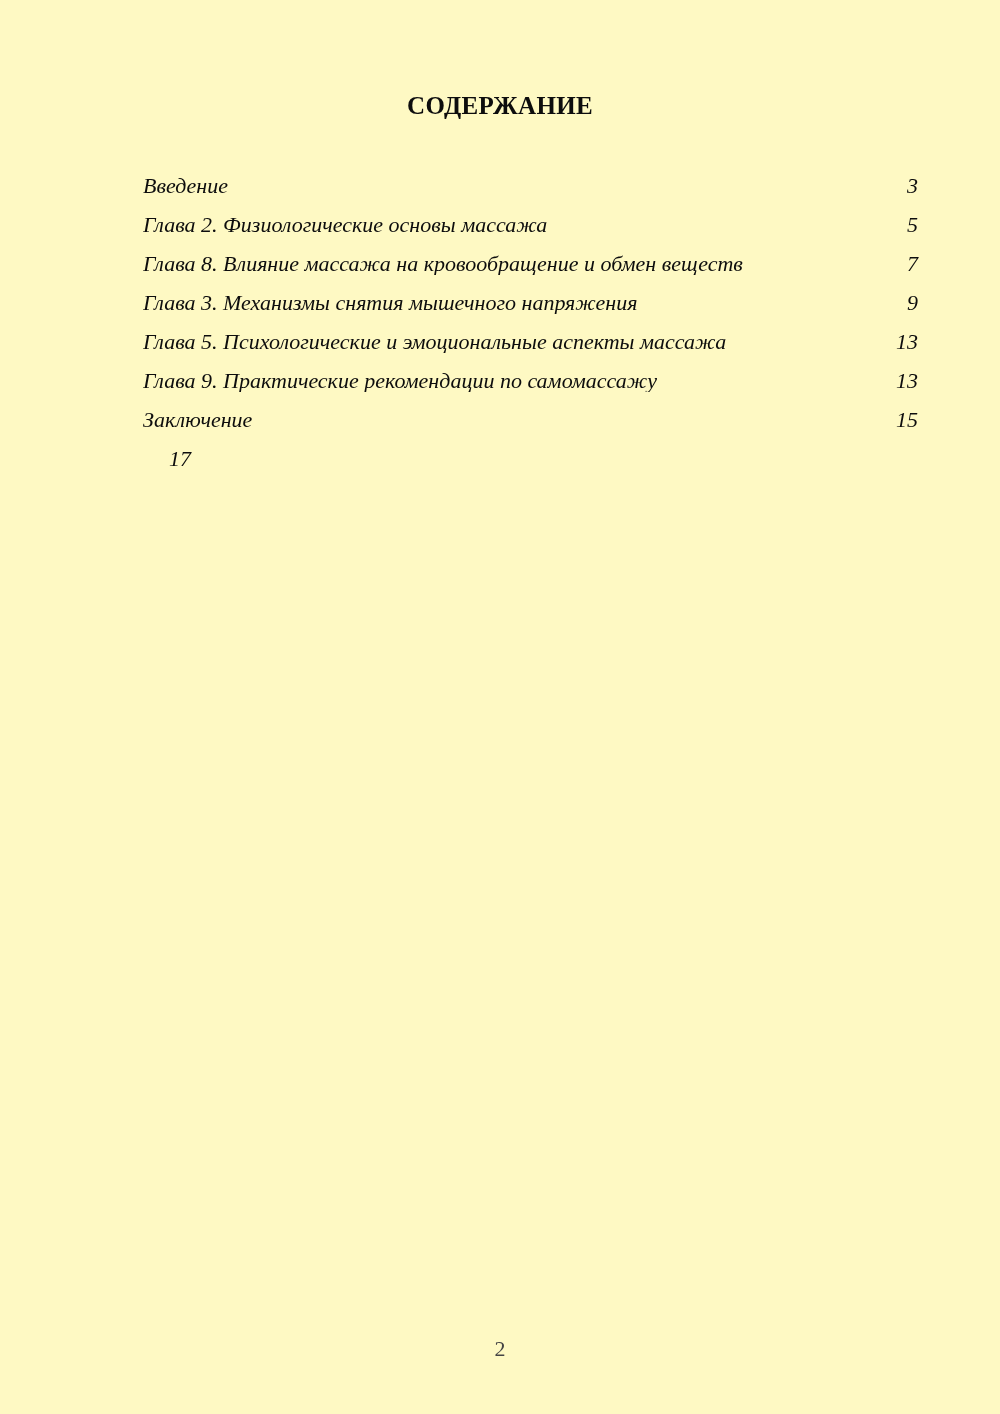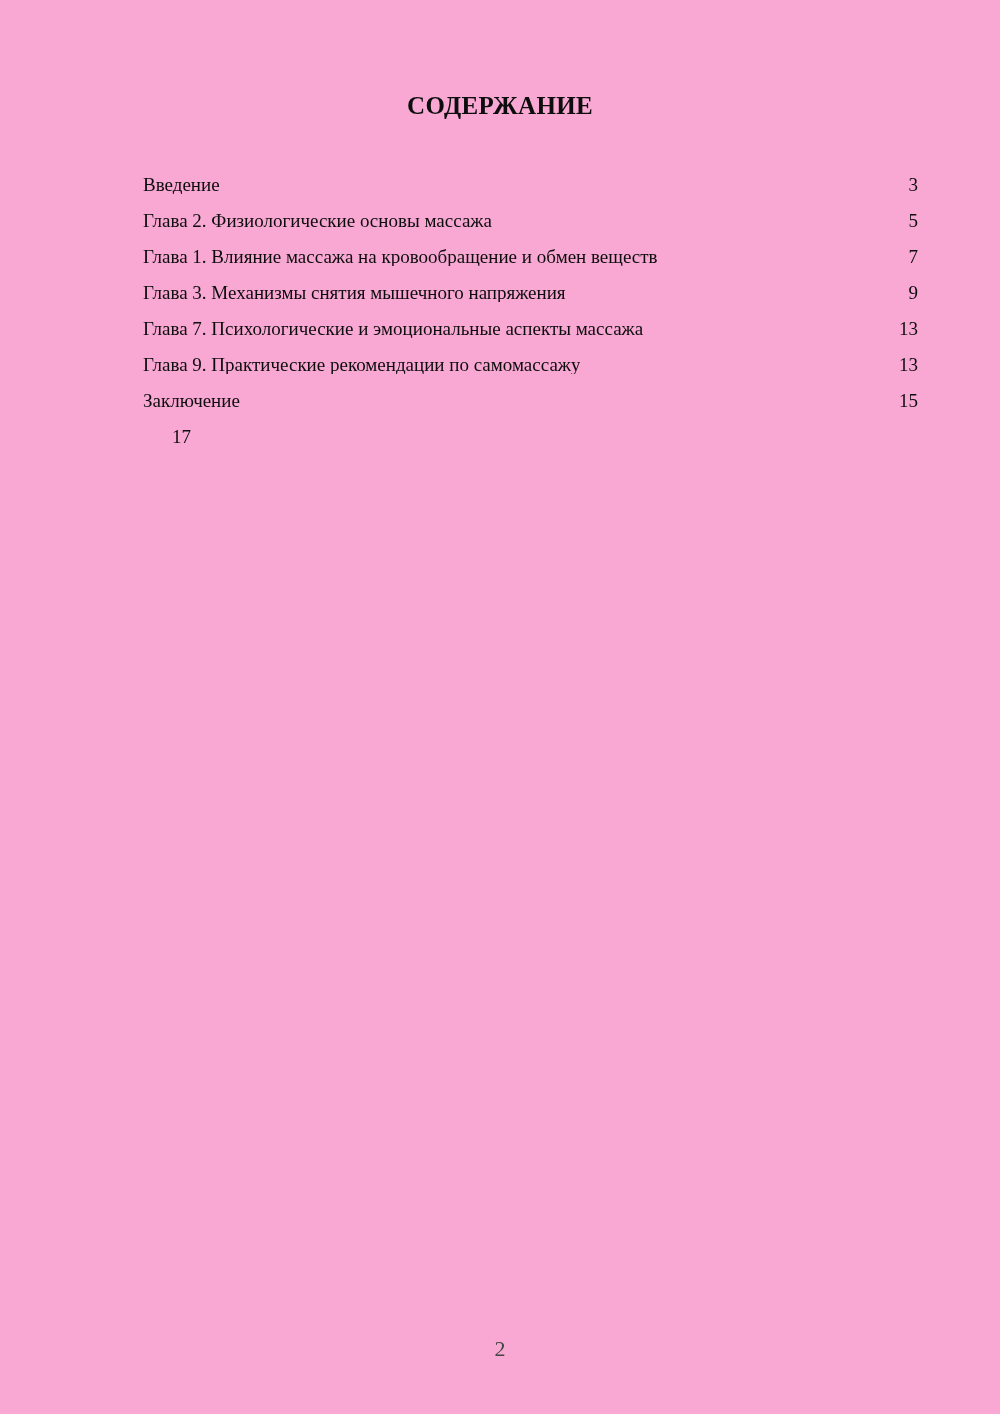--- a/index.html
+++ b/index.html
@@ -4,21 +4,21 @@
 <style>
   html, body {
     margin: 0;
     padding: 0;
     background: #ffffff;
   }
   .page {
     position: relative;
     width: 1000px;
     height: 1414px;
-    background: #f9a8d4;
+    background: #fef9c3;
     margin: 0 auto;
     overflow: hidden;
     font-family: "Liberation Serif", "DejaVu Serif", serif;
     color: #0d0d0d;
   }
   .doc-title {
     position: absolute;
     top: 92px;
     left: 0;
     width: 1000px;
@@ -30,24 +30,25 @@
   .toc {
     position: absolute;
     top: 166px;
     left: 143px;
     width: 775px;
   }
   .toc-entry {
     display: flex;
     align-items: center;
     justify-content: space-between;
-    font-size: 19px;
+    font-size: 22px;
     line-height: 1.0;
     padding: 8.5px 0;
     white-space: nowrap;
+    font-style: italic;
   }
   .toc-label {
     flex: 0 1 auto;
     overflow: hidden;
     text-overflow: ellipsis;
   }
   .toc-page {
     flex: 0 0 auto;
     margin-left: 20px;
     text-align: right;
@@ -76,31 +77,31 @@
       <span class="toc-label">Введение</span>
       <span class="toc-page">3</span>
     </div>
 
     <div class="toc-entry">
       <span class="toc-label">Глава 2. Физиологические основы массажа</span>
       <span class="toc-page">5</span>
     </div>
 
     <div class="toc-entry">
-      <span class="toc-label">Глава 1. Влияние массажа на кровообращение и обмен веществ</span>
+      <span class="toc-label">Глава 8. Влияние массажа на кровообращение и обмен веществ</span>
       <span class="toc-page">7</span>
     </div>
 
     <div class="toc-entry">
       <span class="toc-label">Глава 3. Механизмы снятия мышечного напряжения</span>
       <span class="toc-page">9</span>
     </div>
 
     <div class="toc-entry">
-      <span class="toc-label">Глава 7. Психологические и эмоциональные аспекты массажа</span>
+      <span class="toc-label">Глава 5. Психологические и эмоциональные аспекты массажа</span>
       <span class="toc-page">13</span>
     </div>
 
     <div class="toc-entry">
       <span class="toc-label">Глава 9. Практические рекомендации по самомассажу</span>
       <span class="toc-page">13</span>
     </div>
 
     <div class="toc-entry">
       <span class="toc-label">Заключение</span>

